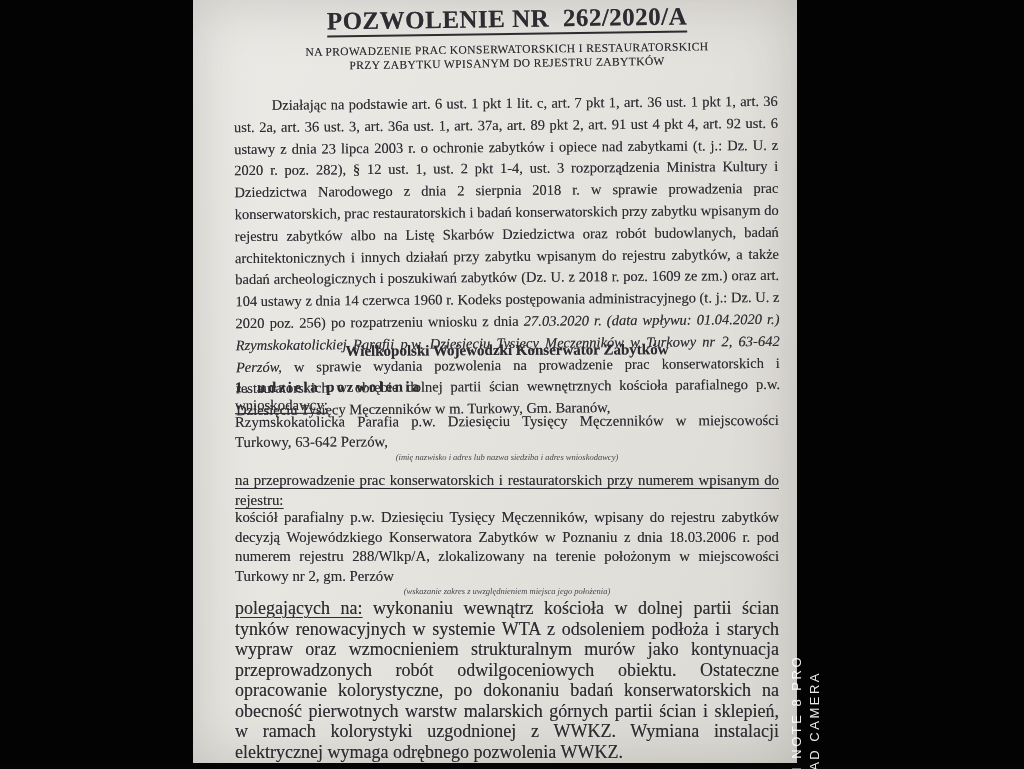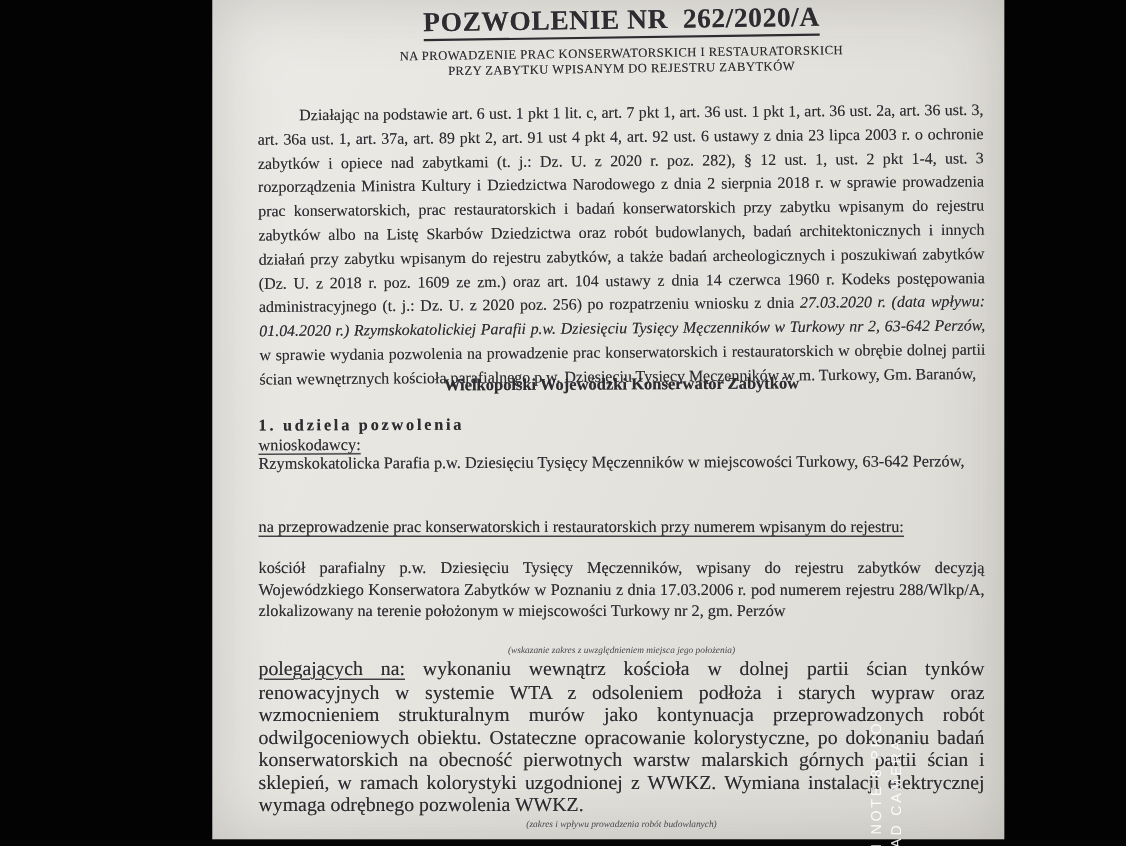--- a/index.html
+++ b/index.html
@@ -10,21 +10,21 @@
     font-family: "Liberation Serif", serif;
   }
   .photo-frame {
     position: relative;
     width: 1024px; height: 769px;
     background: #030303;
   }
   .paper {
     position: absolute;
     left: 193px; top: 0;
-    width: 720px; height: 764px;
+    width: 604px; height: 764px;
     background: linear-gradient(115deg, #ecebe7 0%, #e6e4df 45%, #dbd9d4 100%);
     box-shadow: inset 0 0 60px rgba(90,88,84,0.25);
     overflow: hidden;
     color: #2c2c31;
   }
   .block {
     position: absolute;
     left: 42px; right: 18px;
     font-size: 14.8px;
     line-height: 21.5px;
@@ -167,24 +167,25 @@
     <p class="block intro"><span>Działając na podstawie art. 6 ust. 1 pkt 1 lit. c, art. 7 pkt 1, art. 36 ust. 1 pkt 1, art. 36 ust. 2a, art. 36 ust. 3, art. 36a ust. 1, art. 37a, art. 89 pkt 2, art. 91 ust 4 pkt 4, art. 92 ust. 6 ustawy z dnia 23 lipca 2003 r. o ochronie zabytków i opiece nad zabytkami (t. j.: Dz. U. z 2020 r. poz. 282), § 12 ust. 1, ust. 2 pkt 1-4, ust. 3 rozporządzenia Ministra Kultury i Dziedzictwa Narodowego z dnia 2 sierpnia 2018 r. w sprawie prowadzenia prac konserwatorskich, prac restauratorskich i badań konserwatorskich przy zabytku wpisanym do rejestru zabytków albo na Listę Skarbów Dziedzictwa oraz robót budowlanych, badań architektonicznych i innych działań przy zabytku wpisanym do rejestru zabytków, a także badań archeologicznych i poszukiwań zabytków (Dz. U. z 2018 r. poz. 1609 ze zm.) oraz art. 104 ustawy z dnia 14 czerwca 1960 r. Kodeks postępowania administracyjnego (t. j.: Dz. U. z 2020 poz. 256) po rozpatrzeniu wniosku z dnia </span><span class="seg-italic">27.03.2020 r. (data wpływu: 01.04.2020 r.) Rzymskokatolickiej Parafii p.w. Dziesięciu Tysięcy Męczenników w Turkowy nr 2, 63-642 Perzów,</span><span> w sprawie wydania pozwolenia na prowadzenie prac konserwatorskich i restauratorskich w obrębie dolnej partii ścian wewnętrznych kościoła parafialnego p.w. Dziesięciu Tysięcy Męczenników w m. Turkowy, Gm. Baranów,</span></p>
 
     <div class="block authority">Wielkopolski Wojewódzki Konserwator Zabytków</div>
 
     <div class="block section1">1. udziela pozwolenia</div>
 
     <div class="block applicant-label u-line">wnioskodawcy:</div>
 
     <div class="block applicant-value">Rzymskokatolicka Parafia p.w. Dziesięciu Tysięcy Męczenników w miejscowości Turkowy, 63-642 Perzów,</div>
 
+    <div class="block caption caption1">(imię nazwisko i adres lub nazwa siedziba i adres wnioskodawcy)</div>
 
     <div class="block scope-heading">na przeprowadzenie prac konserwatorskich i restauratorskich przy numerem wpisanym do rejestru:</div>
 
-    <div class="block monument">kościół parafialny p.w. Dziesięciu Tysięcy Męczenników, wpisany do rejestru zabytków decyzją Wojewódzkiego Konserwatora Zabytków w Poznaniu z dnia 17.03.2006 r. pod numerem rejestru 288/Wlkp/A, zlokalizowany na terenie położonym w miejscowości Turkowy nr 2, gm. Perzów</div>
+    <div class="block monument">kościół parafialny p.w. Dziesięciu Tysięcy Męczenników, wpisany do rejestru zabytków decyzją Wojewódzkiego Konserwatora Zabytków w Poznaniu z dnia 18.03.2006 r. pod numerem rejestru 288/Wlkp/A, zlokalizowany na terenie położonym w miejscowości Turkowy nr 2, gm. Perzów</div>
 
     <div class="block caption caption2">(wskazanie zakres z uwzględnieniem miejsca jego położenia)</div>
 
     <div class="block lower-section">
       <p class="works" style="margin:0;"><span class="seg-underline">polegających na:</span><span> wykonaniu wewnątrz kościoła w dolnej partii ścian tynków renowacyjnych w systemie WTA z odsoleniem podłoża i starych wypraw oraz wzmocnieniem strukturalnym murów jako kontynuacja przeprowadzonych robót odwilgoceniowych obiektu. Ostateczne opracowanie kolorystyczne, po dokonaniu badań konserwatorskich na obecność pierwotnych warstw malarskich górnych partii ścian i sklepień, w ramach kolorystyki uzgodnionej z WWKZ. Wymiana instalacji elektrycznej wymaga odrębnego pozwolenia WWKZ.</span></p>
       <div class="caption caption3">(zakres i wpływu prowadzenia robót budowlanych)</div>
       <p class="program" style="margin-bottom:0;"><span class="seg-underline">na podstawie dołączonego do wniosku programu prac konserwatorskich z 2025 r. autorstwa:</span><span> dyplomowanych konserwatorów dzieł sztuki mgr Arkadiusza Macieja.</span></p>
     </div>
 
   </div>

